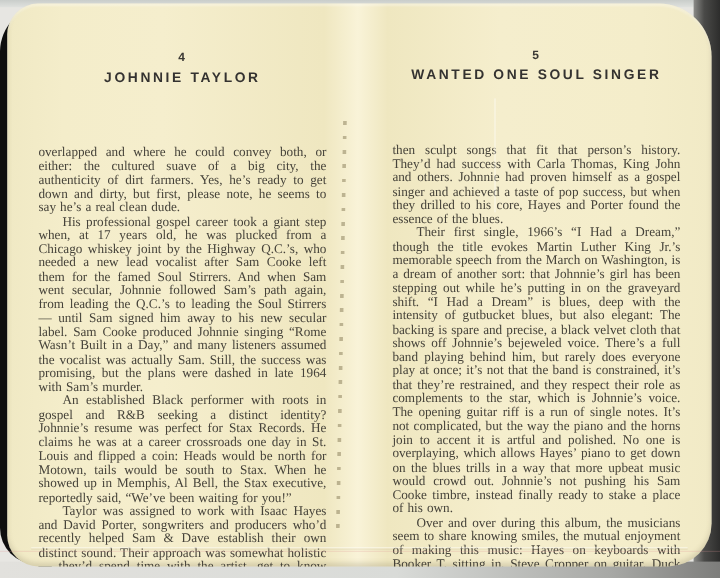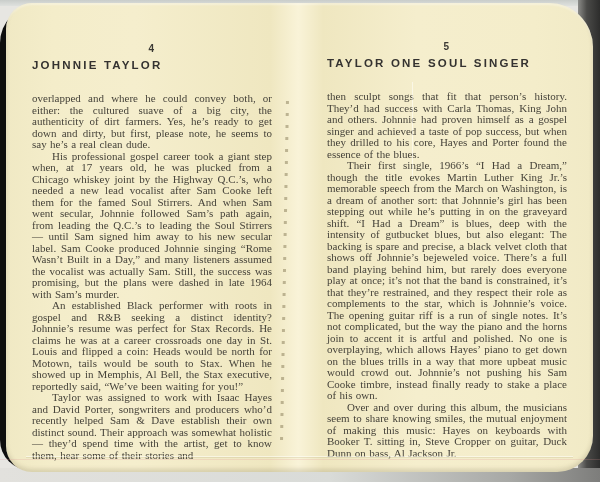--- a/index.html
+++ b/index.html
@@ -38,22 +38,22 @@
     transform:rotate(1deg);}
   
   .crease{position:absolute;left:412px;top:82px;width:1px;height:95px;
     background:rgba(255,255,252,.55);}
   
   .page{position:absolute;top:0;height:469px;box-sizing:border-box;}
   .page-left{left:0;width:293px;padding:40px 27px 0 26px;}
   .page-right{left:293px;width:294px;padding:38px 26px 0 28px;}
   .pagenum{text-align:center;font-size:10px;font-weight:600;letter-spacing:1.5px;
     color:#3b3934;margin:0 0 5px 0;}
-  .chapter{font-size:11.5px;font-weight:700;letter-spacing:2.2px;
-    color:#343230;margin:0 0 22px 0;white-space:nowrap;}
+  .chapter{text-align:center;font-size:11.5px;font-weight:700;letter-spacing:2.2px;
+    color:#343230;margin:0 0 51px 0;white-space:nowrap;}
   .body-text{font-family:Liberation Serif, serif;
     font-size:11px;line-height:11.5px;color:#46433a;text-align:justify;}
   .body-text p{margin:0;text-indent:20px;word-spacing:.06em;}
   .body-text p.noindent{text-indent:0;}
 </style>
 </head>
 <body>
 
 <div class="bg-top"></div>
 <div class="bg-right"></div>
@@ -69,21 +69,21 @@
     <div class="body-text">
       <p class="noindent">overlapped and where he could convey both, or either: the cultured suave of a big city, the authenticity of dirt farmers. Yes, he’s ready to get down and dirty, but first, please note, he seems to say he’s a real clean dude.</p>
       <p>His professional gospel career took a giant step when, at 17 years old, he was plucked from a Chicago whiskey joint by the Highway Q.C.’s, who needed a new lead vocalist after Sam Cooke left them for the famed Soul Stirrers. And when Sam went secular, Johnnie followed Sam’s path again, from leading the Q.C.’s to leading the Soul Stirrers — until Sam signed him away to his new secular label. Sam Cooke produced Johnnie singing “Rome Wasn’t Built in a Day,” and many listeners assumed the vocalist was actually Sam. Still, the success was promising, but the plans were dashed in late 1964 with Sam’s murder.</p>
       <p>An established Black performer with roots in gospel and R&amp;B seeking a distinct identity? Johnnie’s resume was perfect for Stax Records. He claims he was at a career crossroads one day in St. Louis and flipped a coin: Heads would be north for Motown, tails would be south to Stax. When he showed up in Memphis, Al Bell, the Stax executive, reportedly said, “We’ve been waiting for you!”</p>
       <p>Taylor was assigned to work with Isaac Hayes and David Porter, songwriters and producers who’d recently helped Sam &amp; Dave establish their own distinct sound. Their approach was somewhat holistic — they’d spend time with the artist, get to know them, hear some of their stories and</p>
     </div>
   </div>
 
   <div class="page page-right">
     <div class="pagenum">5</div>
-    <div class="chapter">TAYLOR ONE SOUL SINGER</div>
+    <div class="chapter">WANTED ONE SOUL SINGER</div>
     <div class="body-text">
       <p class="noindent">then sculpt songs that fit that person’s history. They’d had success with Carla Thomas, King John and others. Johnnie had proven himself as a gospel singer and achieved a taste of pop success, but when they drilled to his core, Hayes and Porter found the essence of the blues.</p>
       <p>Their first single, 1966’s “I Had a Dream,” though the title evokes Martin Luther King Jr.’s memorable speech from the March on Washington, is a dream of another sort: that Johnnie’s girl has been stepping out while he’s putting in on the graveyard shift. “I Had a Dream” is blues, deep with the intensity of gutbucket blues, but also elegant: The backing is spare and precise, a black velvet cloth that shows off Johnnie’s bejeweled voice. There’s a full band playing behind him, but rarely does everyone play at once; it’s not that the band is constrained, it’s that they’re restrained, and they respect their role as complements to the star, which is Johnnie’s voice. The opening guitar riff is a run of single notes. It’s not complicated, but the way the piano and the horns join to accent it is artful and polished. No one is overplaying, which allows Hayes’ piano to get down on the blues trills in a way that more upbeat music would crowd out. Johnnie’s not pushing his Sam Cooke timbre, instead finally ready to stake a place of his own.</p>
       <p>Over and over during this album, the musicians seem to share knowing smiles, the mutual enjoyment of making this music: Hayes on keyboards with Booker T. sitting in, Steve Cropper on guitar, Duck Dunn on bass, Al Jackson Jr.</p>
     </div>
   </div>
 
   <div class="page-edge-line"></div>
 </div>
 

